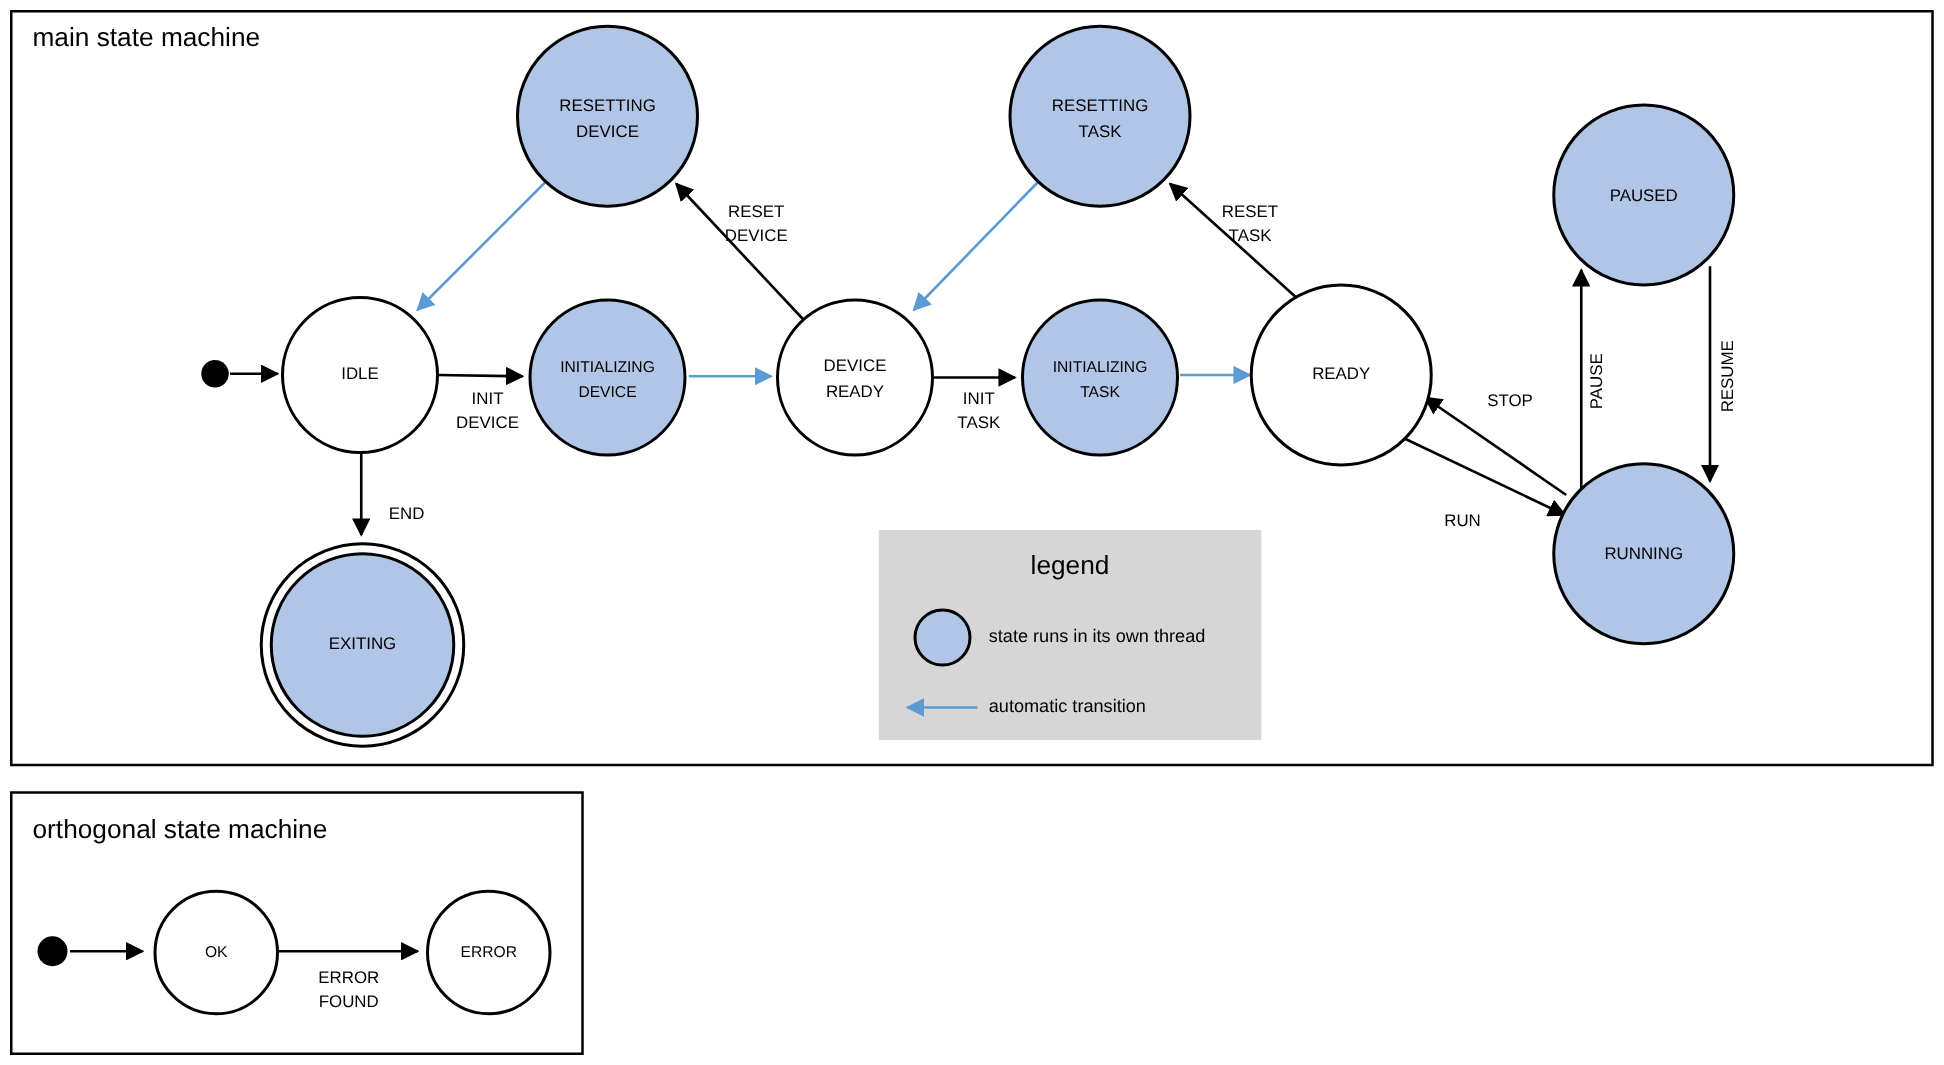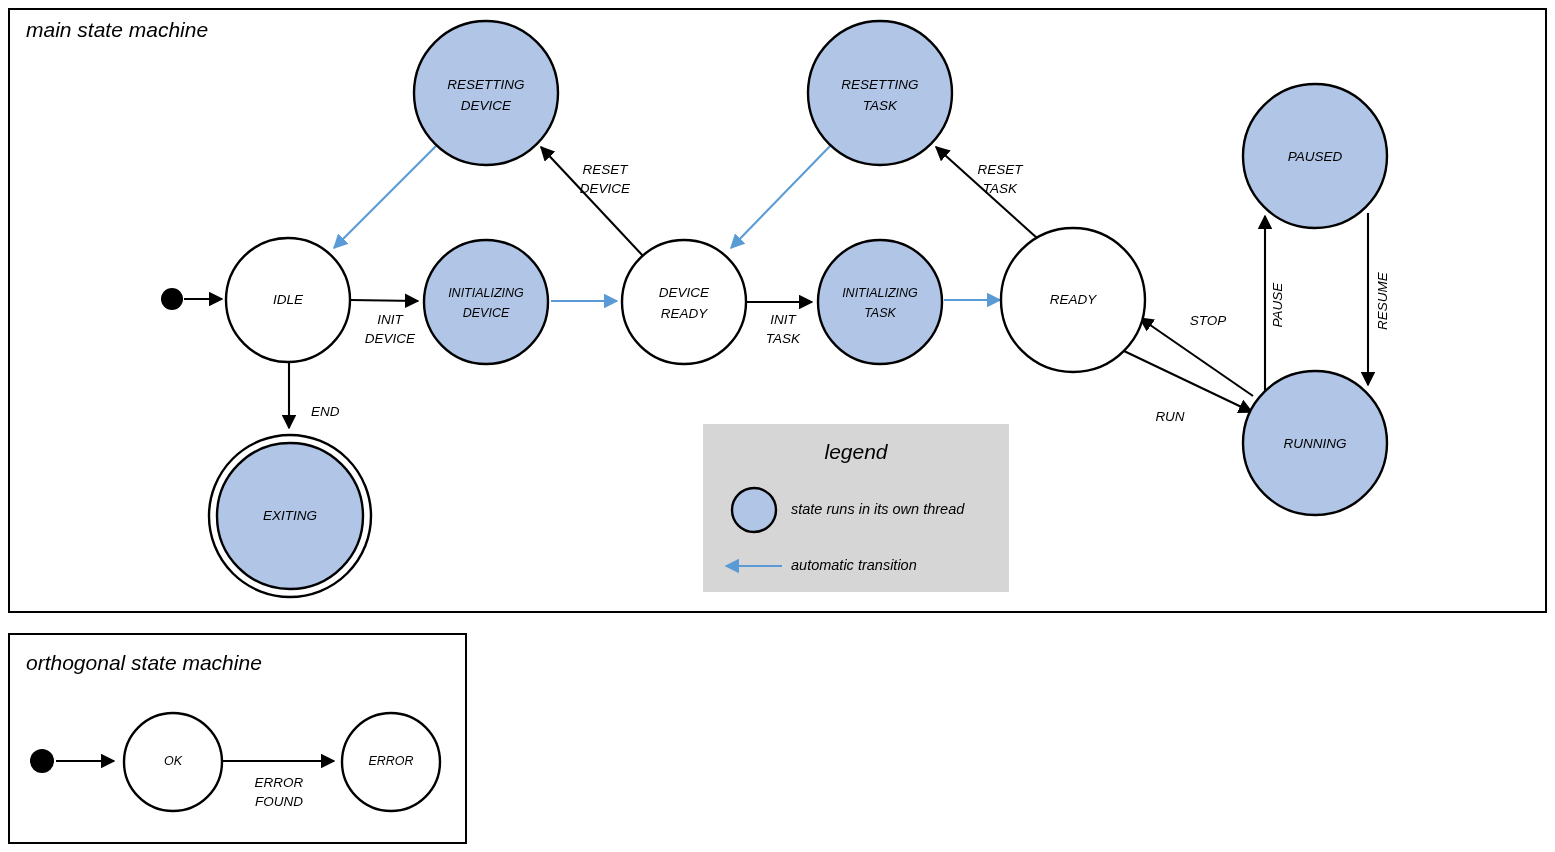--- a/index.html
+++ b/index.html
@@ -10,21 +10,20 @@
   body {
     width: 1555px;
     height: 852px;
     font-family: "Liberation Sans", sans-serif;
     overflow: hidden;
   }
   #stage {
     position: relative;
     width: 1555px;
     height: 852px;
-    font-style: italic;
   }
   svg#diagram {
     position: absolute;
     top: 0;
     left: 0;
     width: 1555px;
     height: 852px;
   }
   .frame-rect {
     fill: #ffffff;

